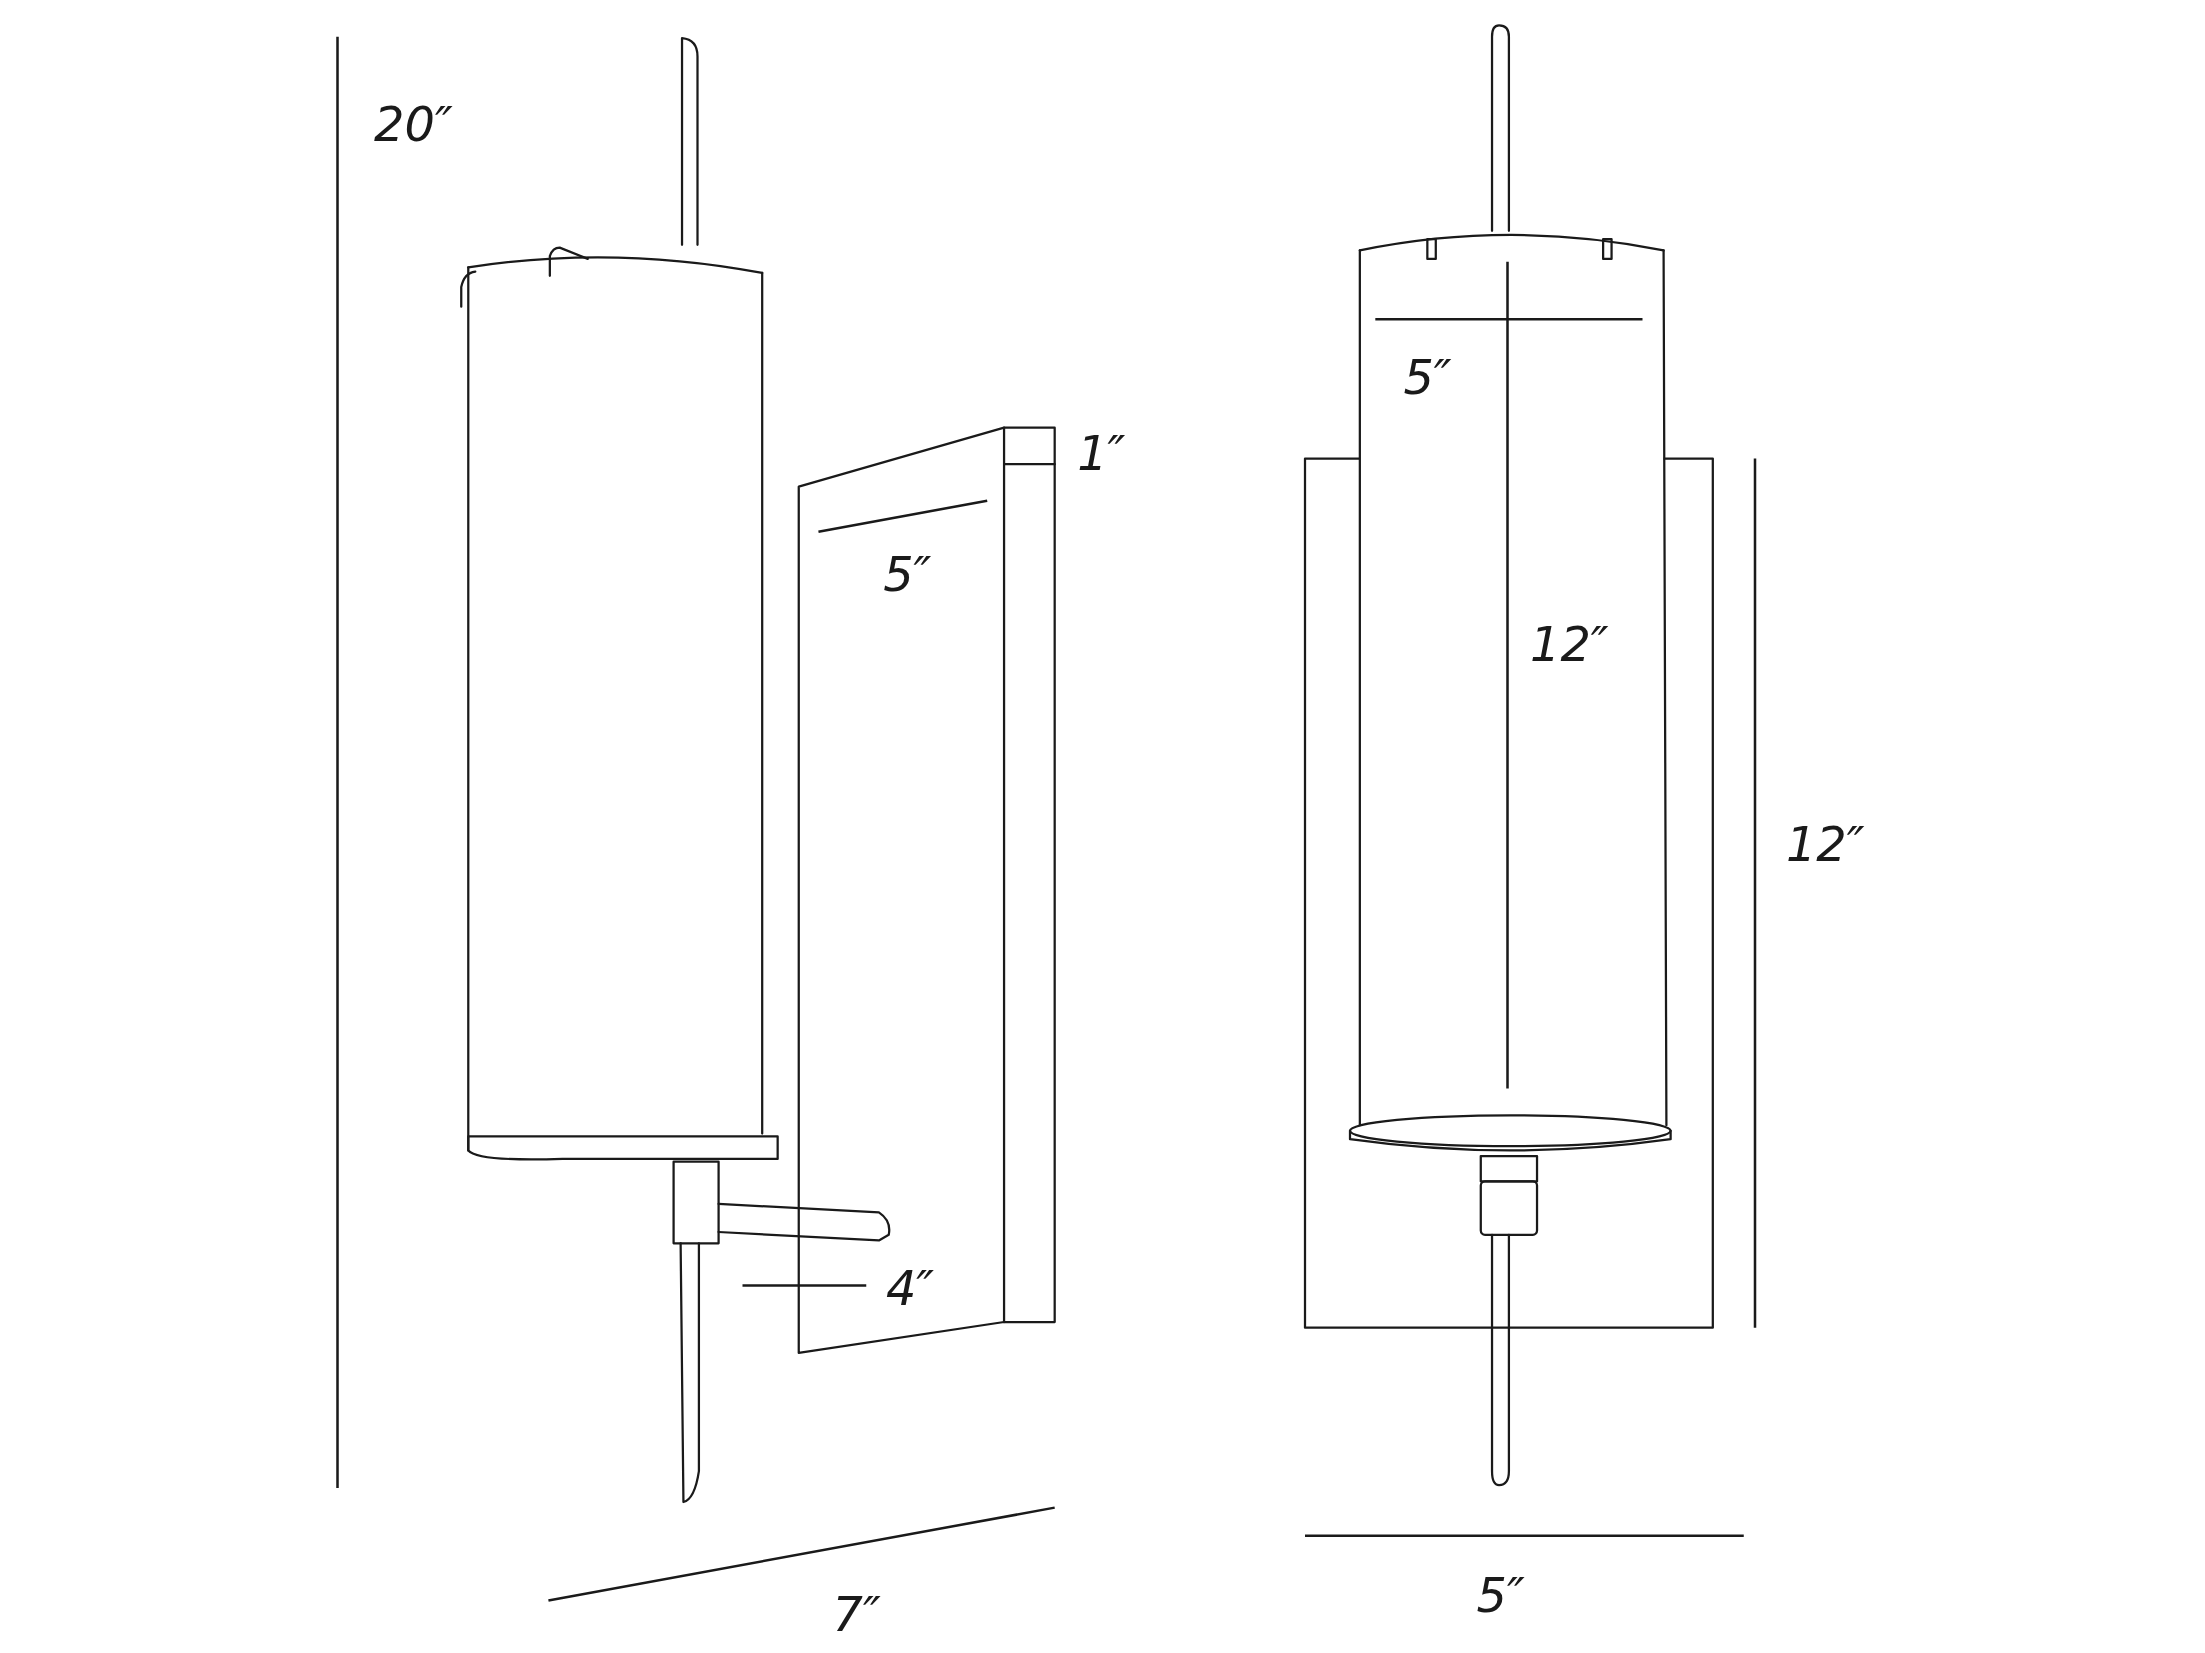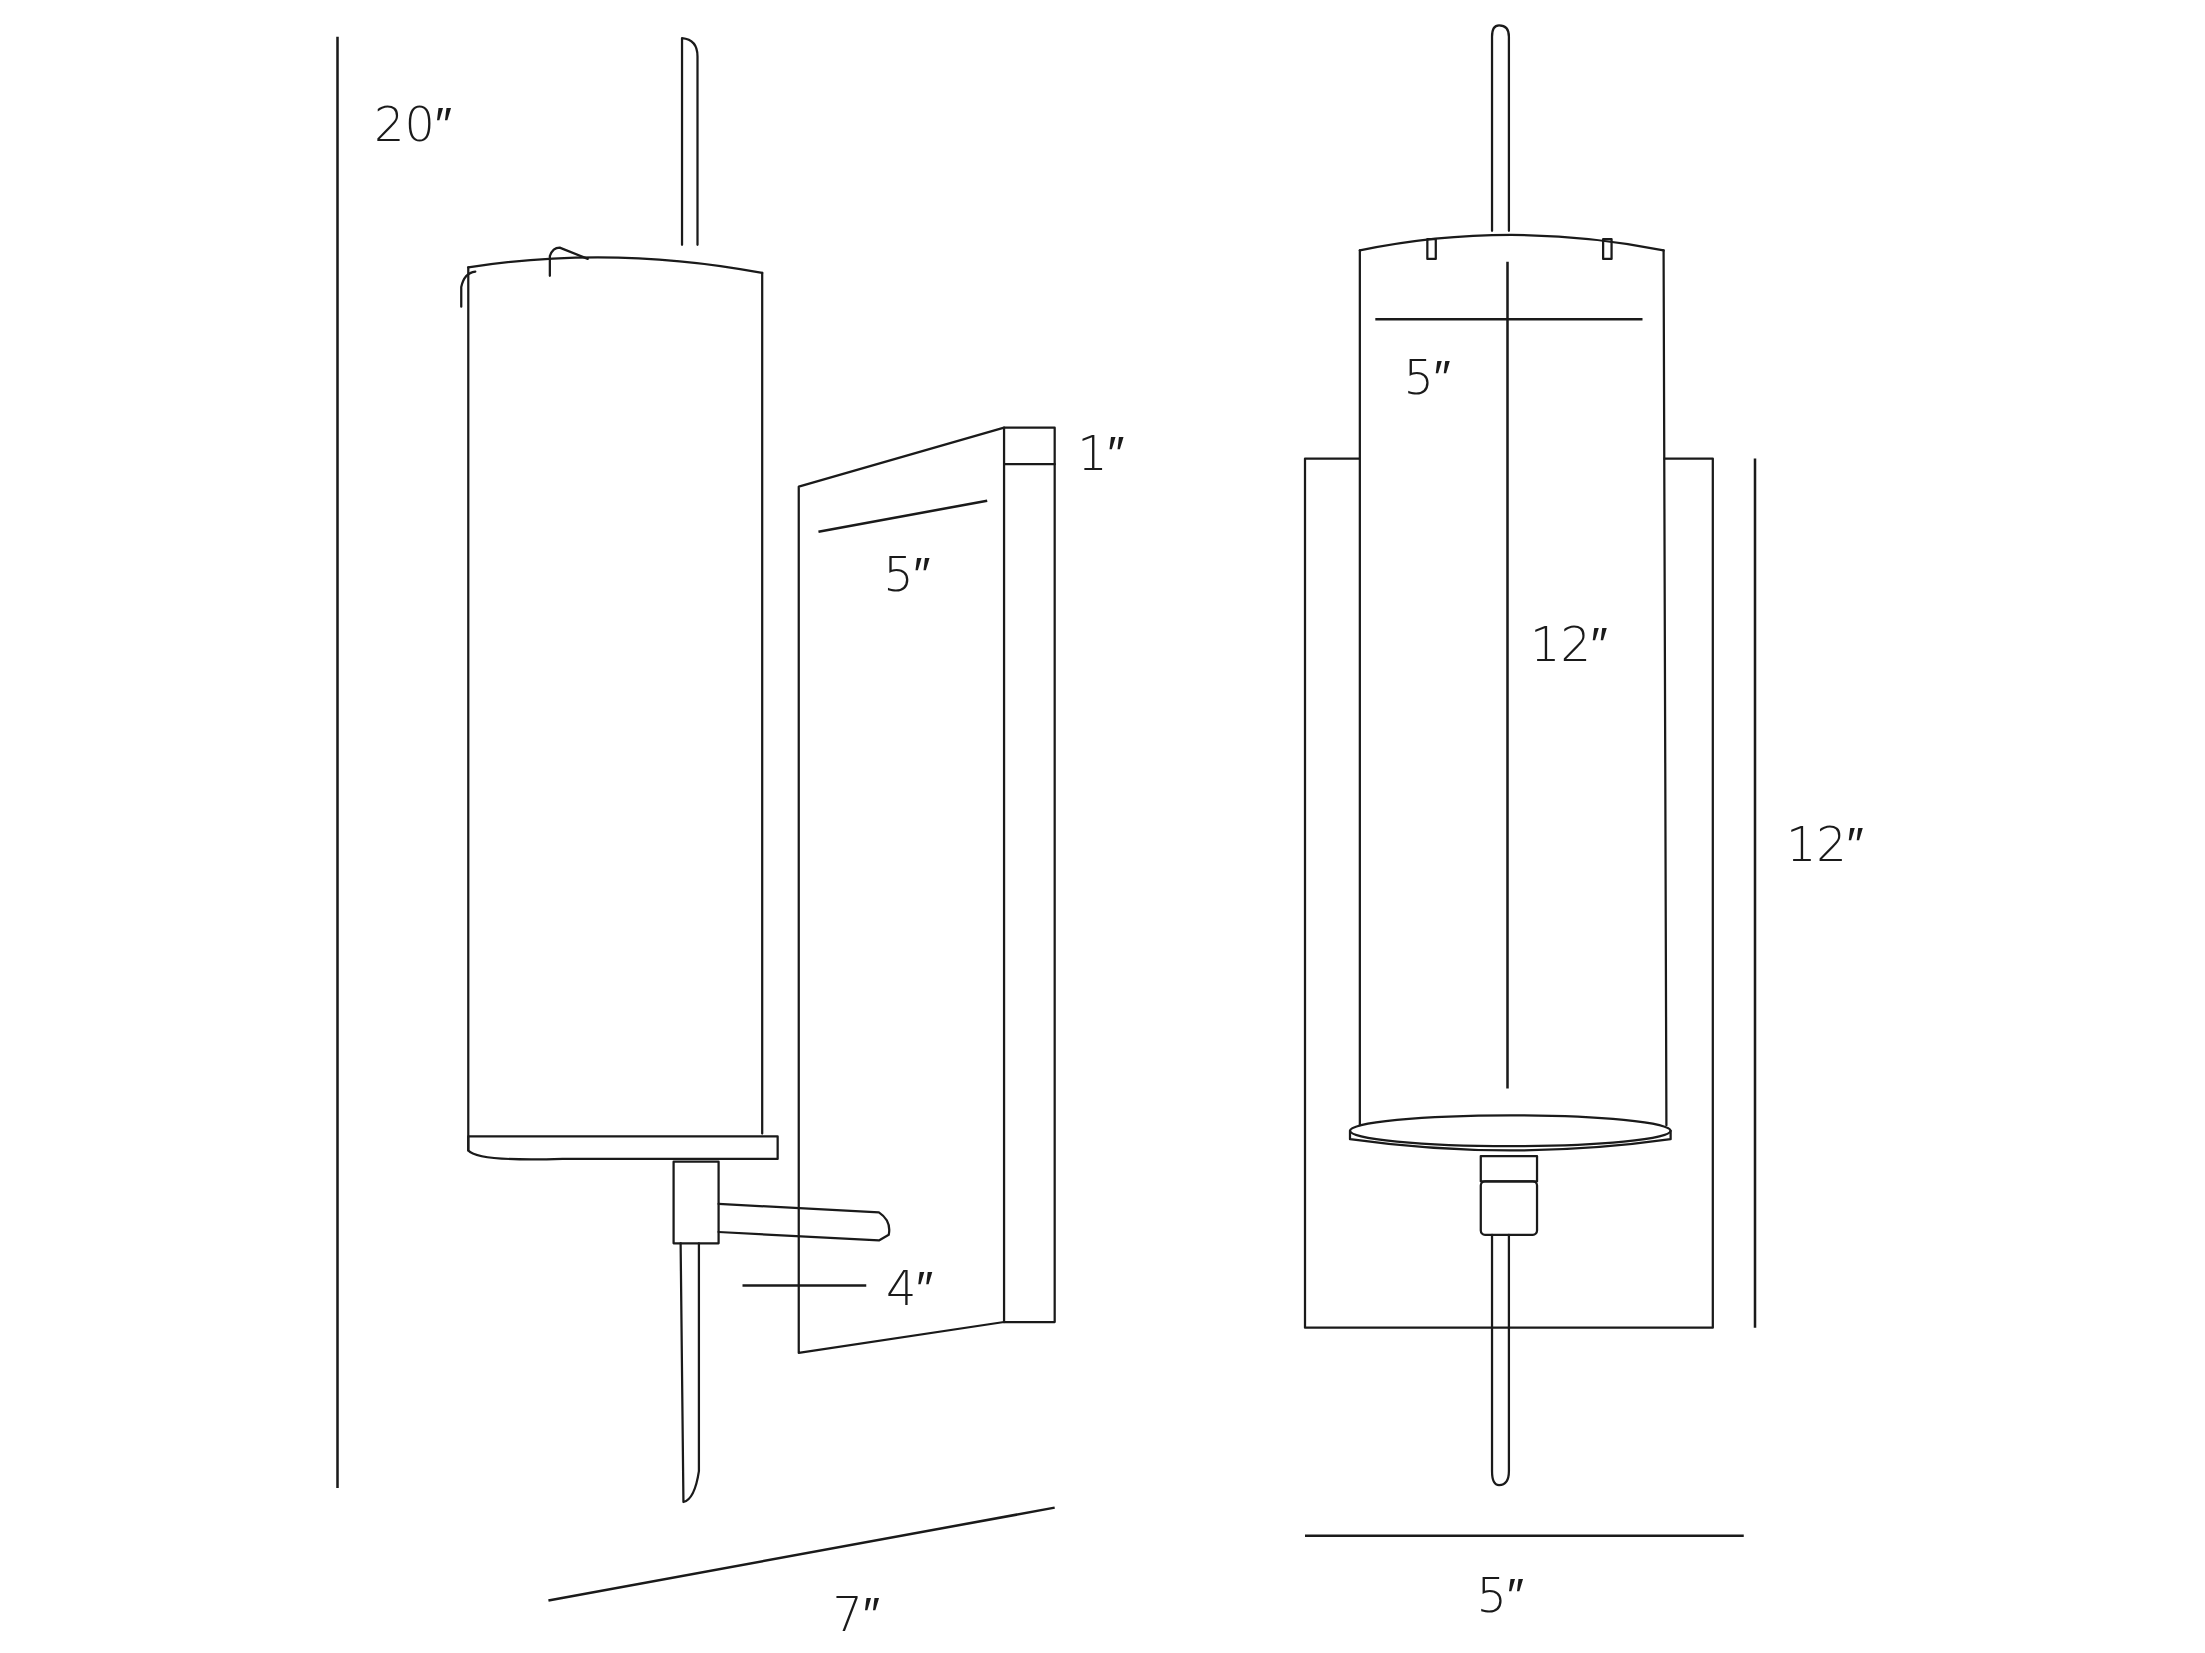--- a/index.html
+++ b/index.html
@@ -1,17 +1,17 @@
 <!DOCTYPE html>
 <html style="font-size:9.2px"><head>
 <meta charset="utf-8">
 <style>
   html, body { margin:0; padding:0; background:#ffffff; }
   body { width:2205px; height:1654px; overflow:hidden; }
-  #canvas { position:absolute; left:0; top:0; width:2205px; height:1654px; }
+  #canvas { position:absolute; left:0; top:0; width:2205px; height:1654px;font-style:italic; }
   svg { display:block; }
   .ln { stroke:#1a1a1a; stroke-width:1.6; fill:none; stroke-linecap:round; stroke-linejoin:round; }
   .dim { stroke:#1a1a1a; stroke-width:1.8; fill:none; }
   .lbl { font-family:"DejaVu Sans", sans-serif; font-size:34px; fill:#1a1a1a; font-weight:300; }
 </style>
 </head>
 <body>
 
 <div id="canvas">
 <svg width="2205" height="1654" viewBox="0 0 1568 1176">

